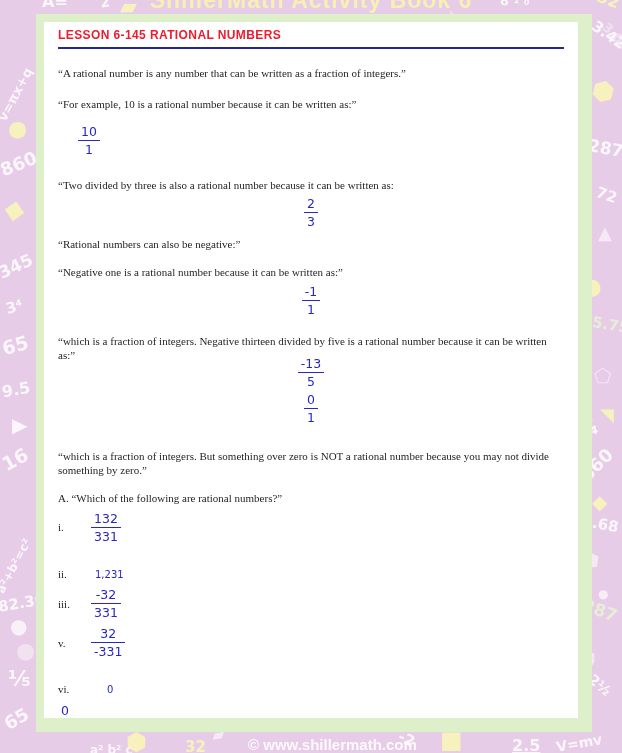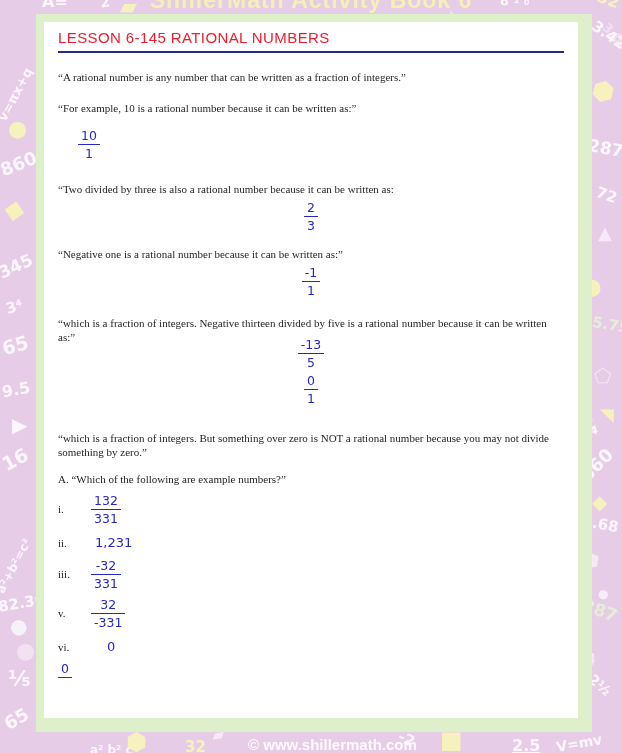--- a/index.html
+++ b/index.html
@@ -58,22 +58,22 @@
     width:100%; height:100%;
     padding:6px 14px 0 14px;
     color:#1f1f1f;
     font-size:11px;
     line-height:1.3;
     overflow:hidden;
   }
 
   .lesson-title {
     font-family:"Liberation Sans", sans-serif;
-    font-weight:normal;
-    font-size:15px;
+    font-weight:bold;
+    font-size:12px;
     letter-spacing:0.4px;
     color:#ed1c2e;
   }
   .title-rule {
     border:none;
     border-top:2px solid #26268f;
     margin-top:3px;
   }
 
   p.body { margin-top:17px; }
@@ -98,25 +98,25 @@
   .frac-left   { margin:13px 0 0 20px; }
   .frac-center { text-align:center; margin-top:5px; }
   .frac-center.mt3 { margin-top:3px; }
   .frac-center.overlap { margin-top:-7px; }
   .frac-center.mt4 { margin-top:4px; }
 
   
   .question { margin-top:13px; }
   .items { margin-top:3px; }
   .item { display:flex; align-items:center; margin-top:6px; }
-  .item.num-row { margin-top:9px; margin-bottom:3px; }
+  .item.num-row { margin-top:23px; margin-bottom:3px; }
   .item .roman { width:33px; font-size:11px; color:#1f1f1f; }
   .plain {
     font-family:"DejaVu Sans", sans-serif;
-    font-size:13px;
+    font-size:10px;
     color:#2626c9;
     padding-left:4px;
   }
   .plain.indent { padding-left:16px; }
 </style>
 </head>
 <body>
 
 <div class="border-layer">
   <div class="banner">ShillerMath Activity Book 6</div>
@@ -191,20 +191,21 @@
 
     <p class="body mt22">“Two divided by three is also a rational number because it can be written as:</p>
 
     <div class="frac-center mt3">
       <span class="frac">
         <span class="num">2</span>
         <span class="den">3</span>
       </span>
     </div>
 
+    <p class="body mt8">“Rational numbers can also be negative:”</p>
 
     <p class="body mt14">“Negative one is a rational number because it can be written as:”</p>
 
     <div class="frac-center mt4">
       <span class="frac">
         <span class="num">-1</span>
         <span class="den">1</span>
       </span>
     </div>
 
@@ -220,21 +221,21 @@
 
     <div class="frac-center mt3">
       <span class="frac">
         <span class="num">0</span>
         <span class="den">1</span>
       </span>
     </div>
 
     <p class="body mt11">“which is a fraction of integers. But something over zero is NOT a rational number because you may not divide something by zero.”</p>
 
-    <p class="question">A. “Which of the following are example numbers?”</p>
+    <p class="question">A. “Which of the following are rational numbers?”</p>
 
     <div class="items">
 
       <div class="item">
         <span class="roman">i.</span>
         <span class="frac">
           <span class="num">132</span>
           <span class="den">331</span>
         </span>
       </div>

